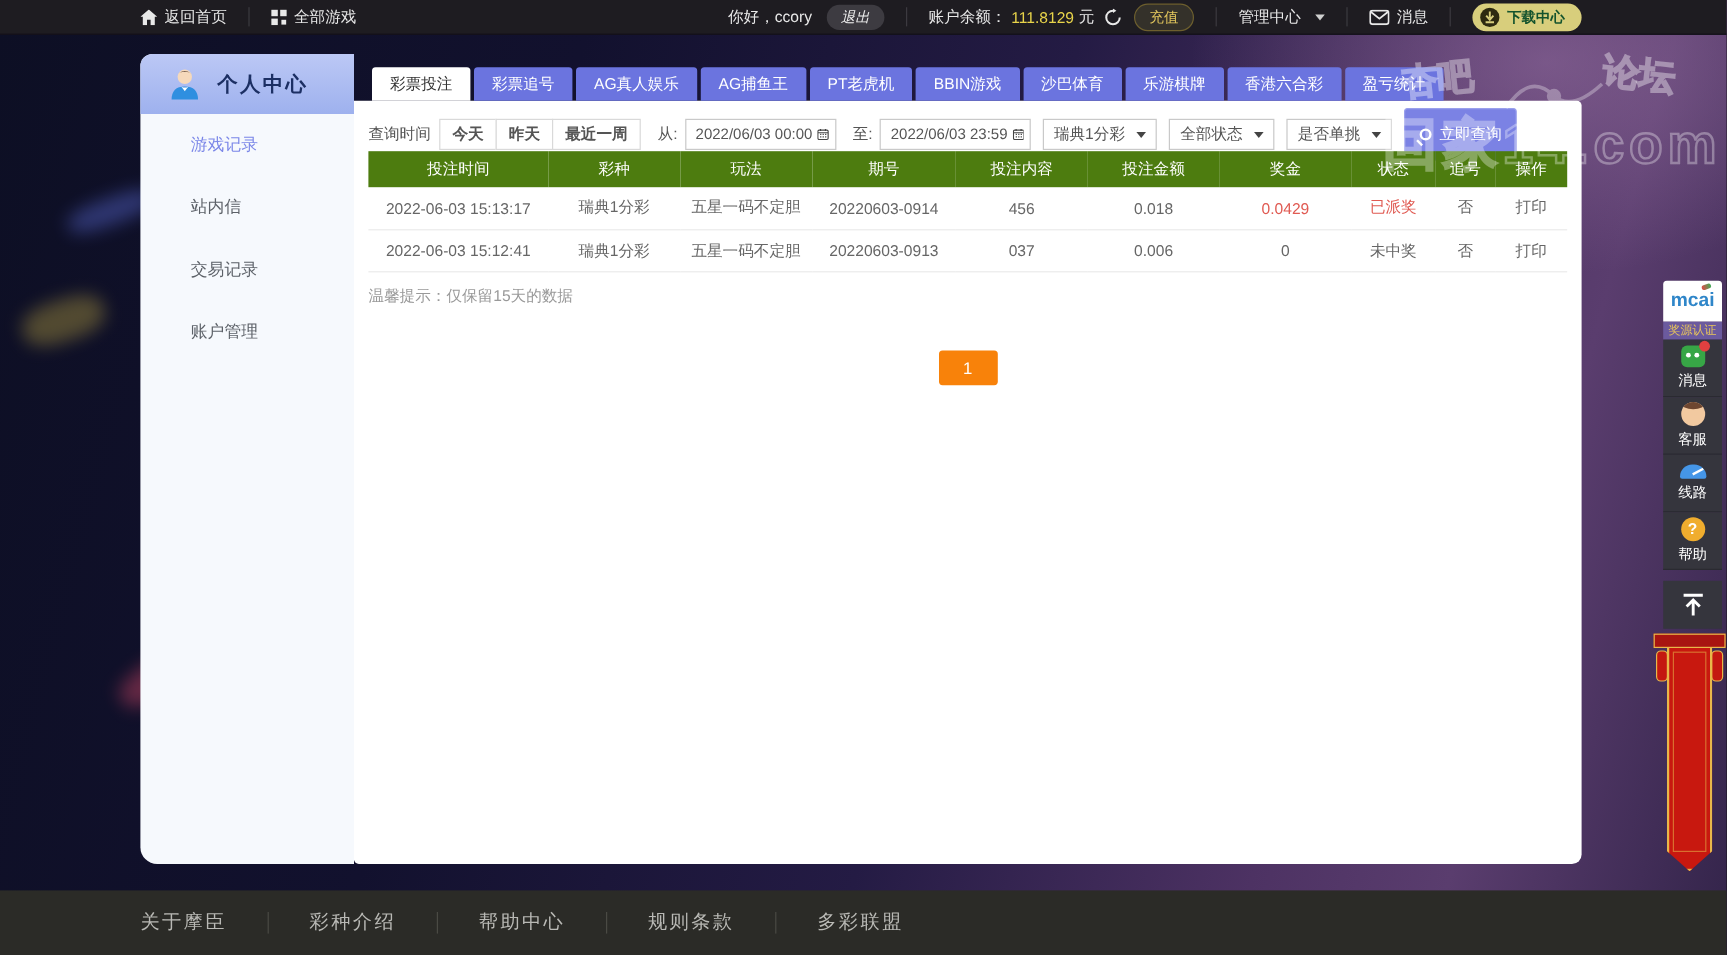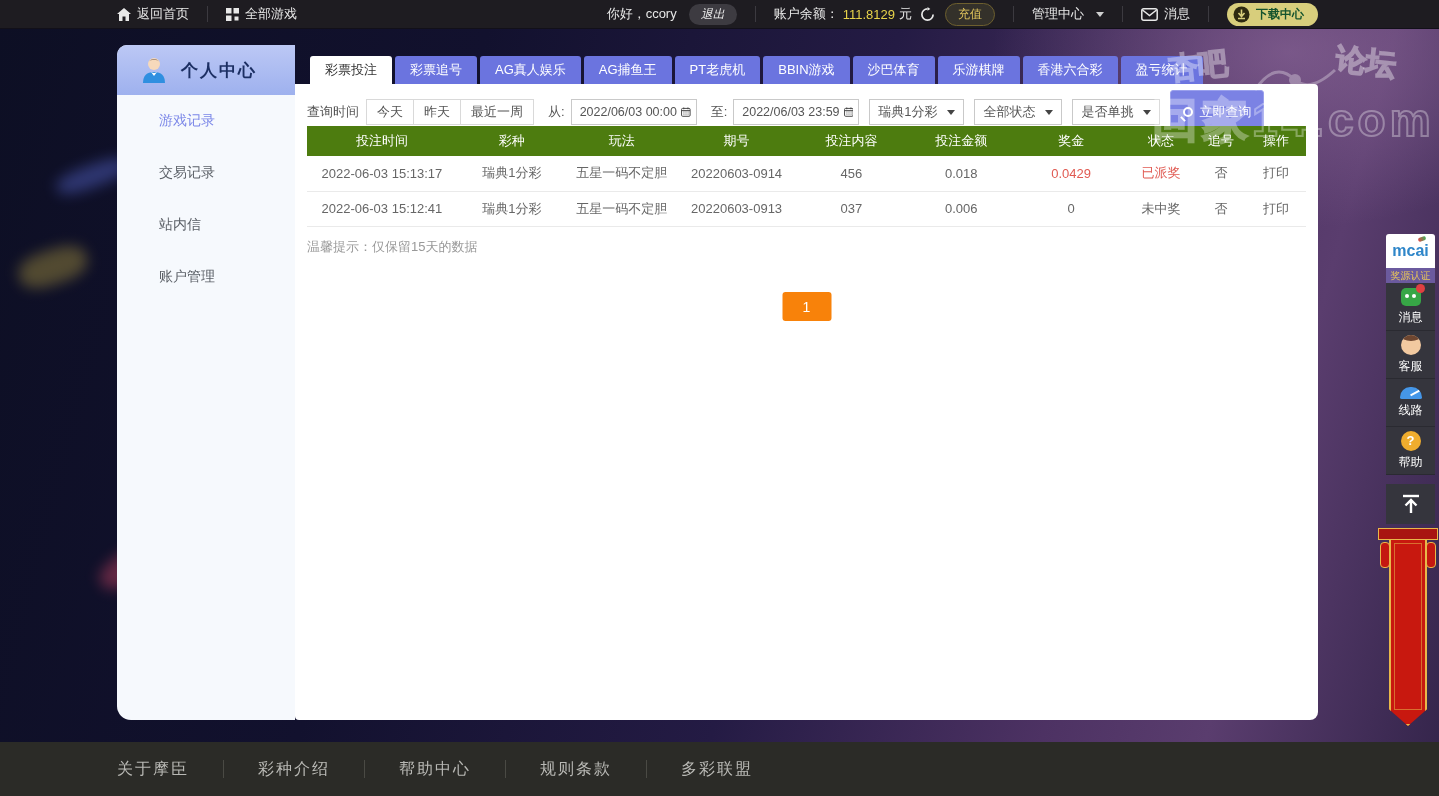--- a/index.html
+++ b/index.html
@@ -44,21 +44,21 @@
   .panel { position:absolute; left:295px; top:84px; width:1023px; height:636px; background:#fff;
            border-radius:0 4px 8px 4px; z-index:9; }
   .tabs { position:absolute; left:310px; top:56px; display:flex; gap:3px; z-index:12; }
   .tab { height:28px; line-height:28px; padding:0 15px; background:#6b74df; color:#fff; font-size:13px;
          border-radius:3px 3px 0 0; cursor:pointer; white-space:nowrap; }
   .tab.active { background:#fff; color:#333; }
 
   .filters { position:absolute; left:12px; top:6px; display:flex; align-items:center; font-size:13px; color:#555; }
   .f-label { margin-right:8px; color:#555; }
   .qbtn { height:26px; padding:0 10px; background:#fff; border:1px solid #d9d9d9; margin-left:-1px;
-          font-size:13px; color:#555; cursor:pointer; line-height:24px; }
+          font-size:13px; color:#555; cursor:pointer; line-height:24px;font-weight:bold; }
   .qbtn:first-child { margin-left:0; }
   .date-lab { margin:0 6px 0 14px; }
   .date-box { width:126px; height:26px; border:1px solid #c9c9c9; background:#fff; display:flex;
               align-items:center; padding:0 5px 0 8px; gap:4px; }
   .date-val { flex:1; font-size:12.5px; color:#555; white-space:nowrap; }
   .selbox { height:26px; border:1px solid #c9c9c9; background:#fff; display:flex; align-items:center;
             padding:0 8px; margin-left:10px; gap:10px; cursor:pointer; }
   .selbox .caret { width:0; height:0; border-left:4px solid transparent; border-right:4px solid transparent;
             border-top:5px solid #444; }
   .query-btn { height:44px; margin-left:10px; background:#7b82e4; border:1px solid #9aa0ec; color:#fff;
@@ -199,22 +199,22 @@
       <svg width="30" height="30" viewBox="0 0 30 30">
           <circle cx="15" cy="9" r="6" fill="#f6d9bb"></circle>
           <path d="M15 9 m-6 0 a6 6 0 0 1 12 0 a9 9 0 0 1 -12 0" fill="#5a4332" opacity="0"></path>
           <path d="M9.5 6.5 Q15 2 20.5 6.5 Q18 4.5 15 4.8 Q12 4.5 9.5 6.5" fill="#4a3426"></path>
           <path d="M4 28 Q4 17 15 17 Q26 17 26 28 Z" fill="#2f8fe0"></path>
           <path d="M12 17 L15 21 L18 17 Q15 19 12 17" fill="#fff"></path>
         </svg>
       <span class="sb-title">个人中心</span>
     </div>
     <div class="sb-item active">游戏记录</div>
+    <div class="sb-item">站内信</div>
     <div class="sb-item">交易记录</div>
-    <div class="sb-item">站内信</div>
     <div class="sb-item">账户管理</div>
   </div>
 
   <div class="tabs">
     <div class="tab active">彩票投注</div>
     <div class="tab">彩票追号</div>
     <div class="tab">AG真人娱乐</div>
     <div class="tab">AG捕鱼王</div>
     <div class="tab">PT老虎机</div>
     <div class="tab">BBIN游戏</div>

